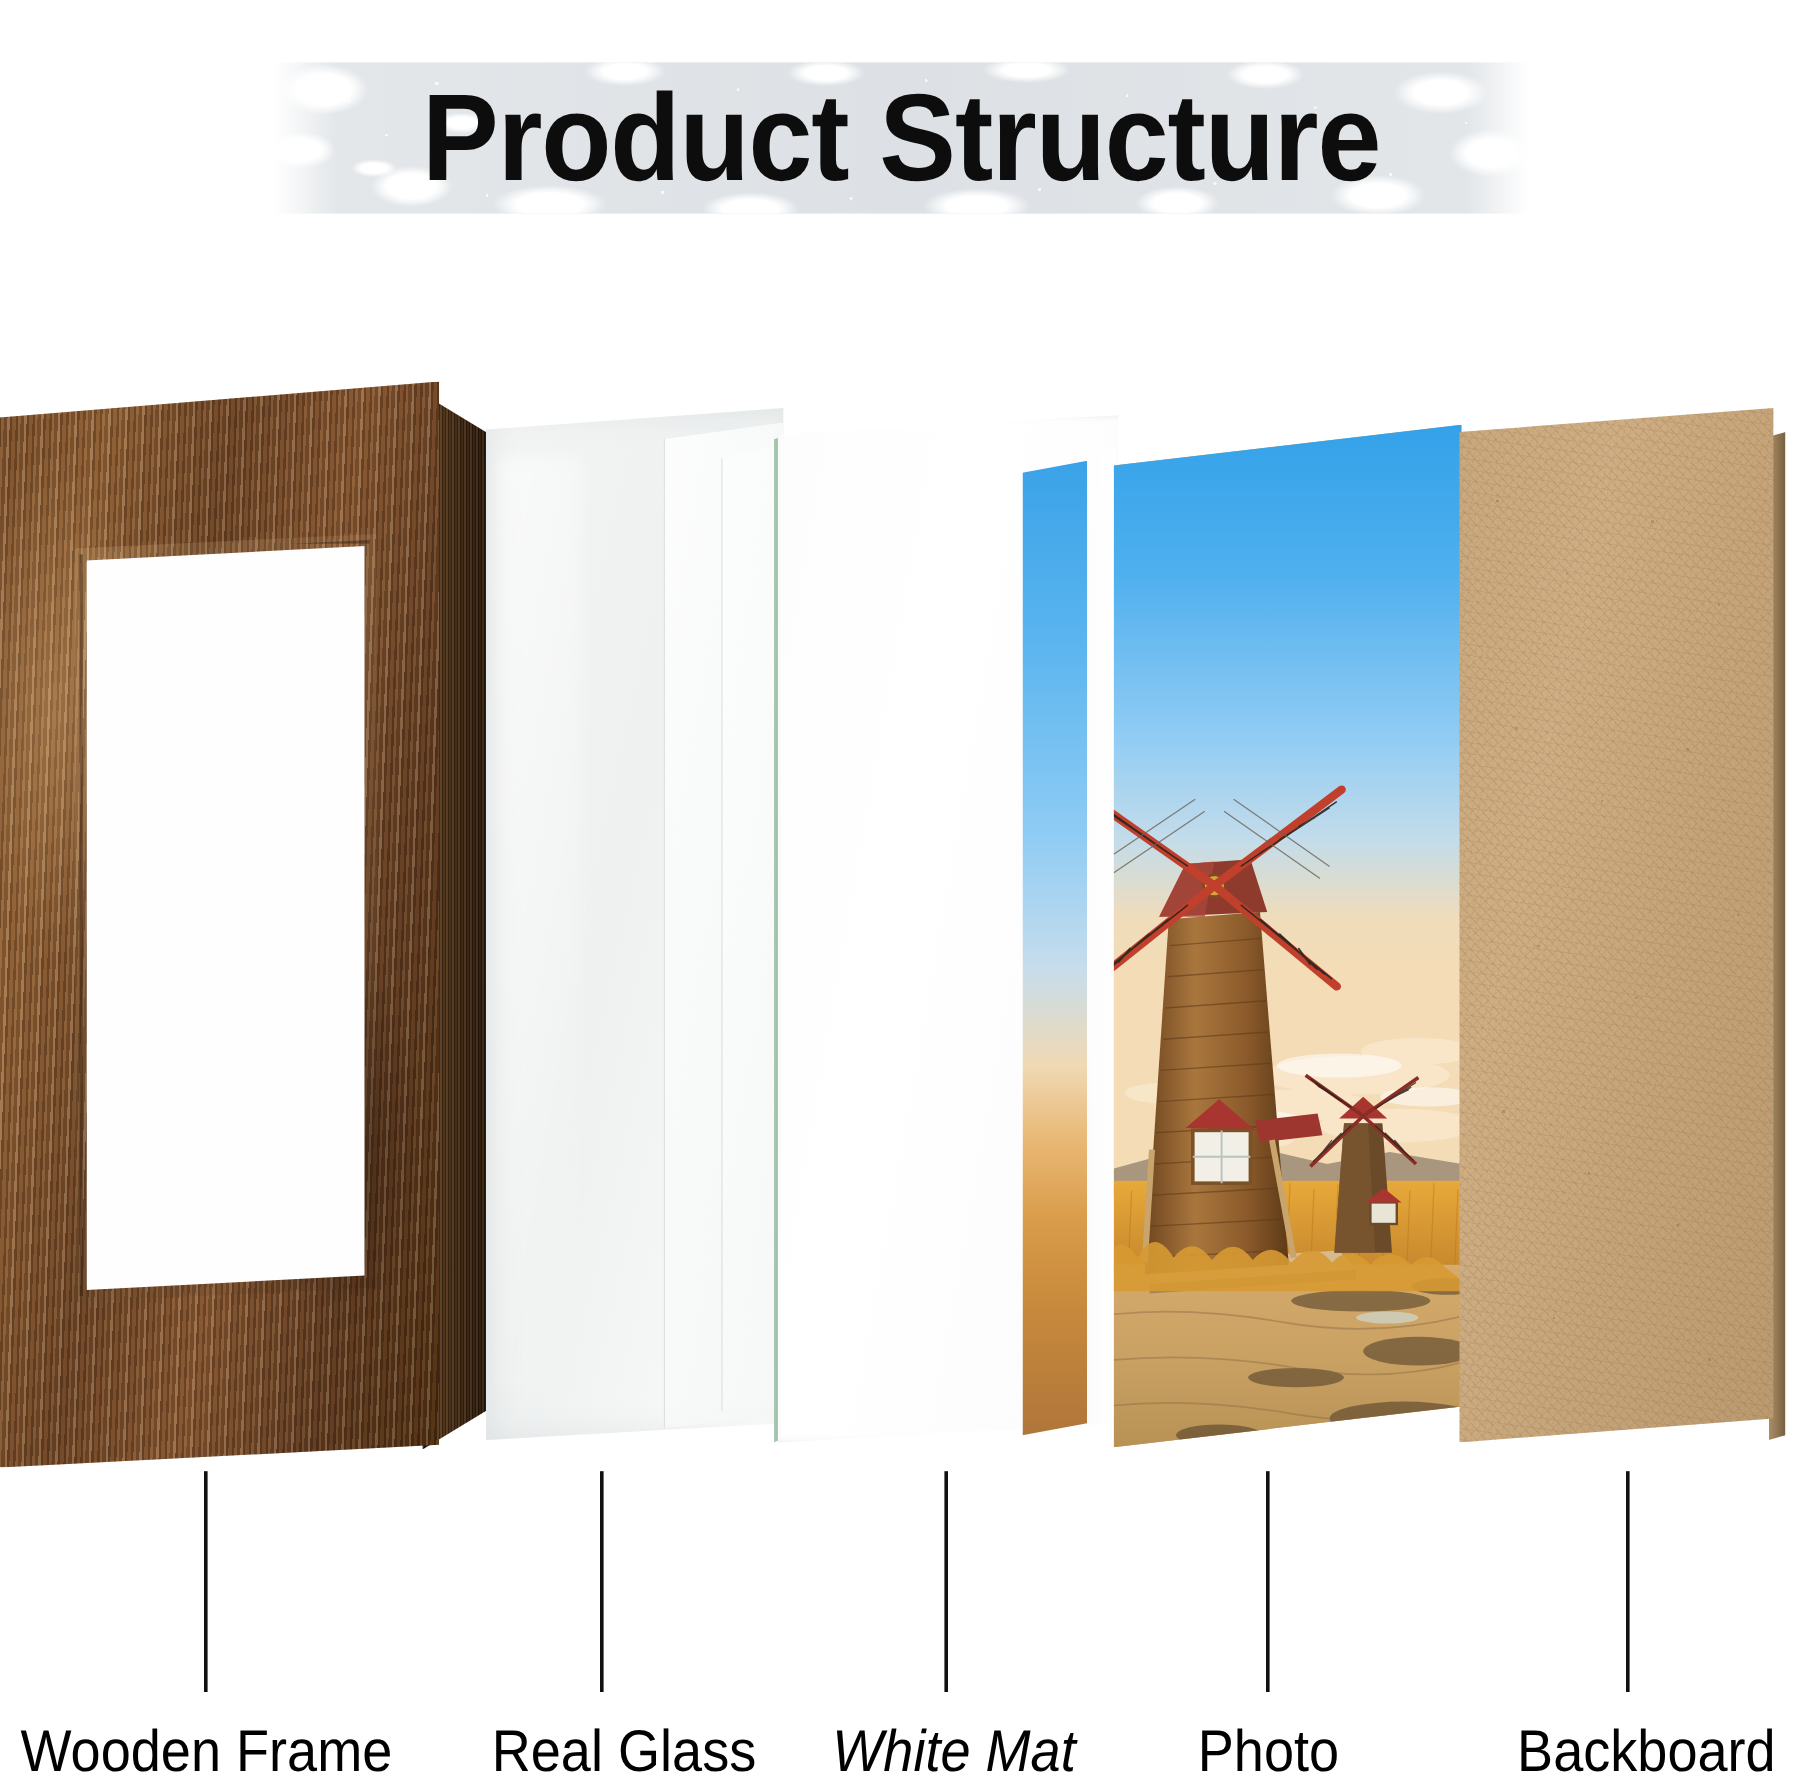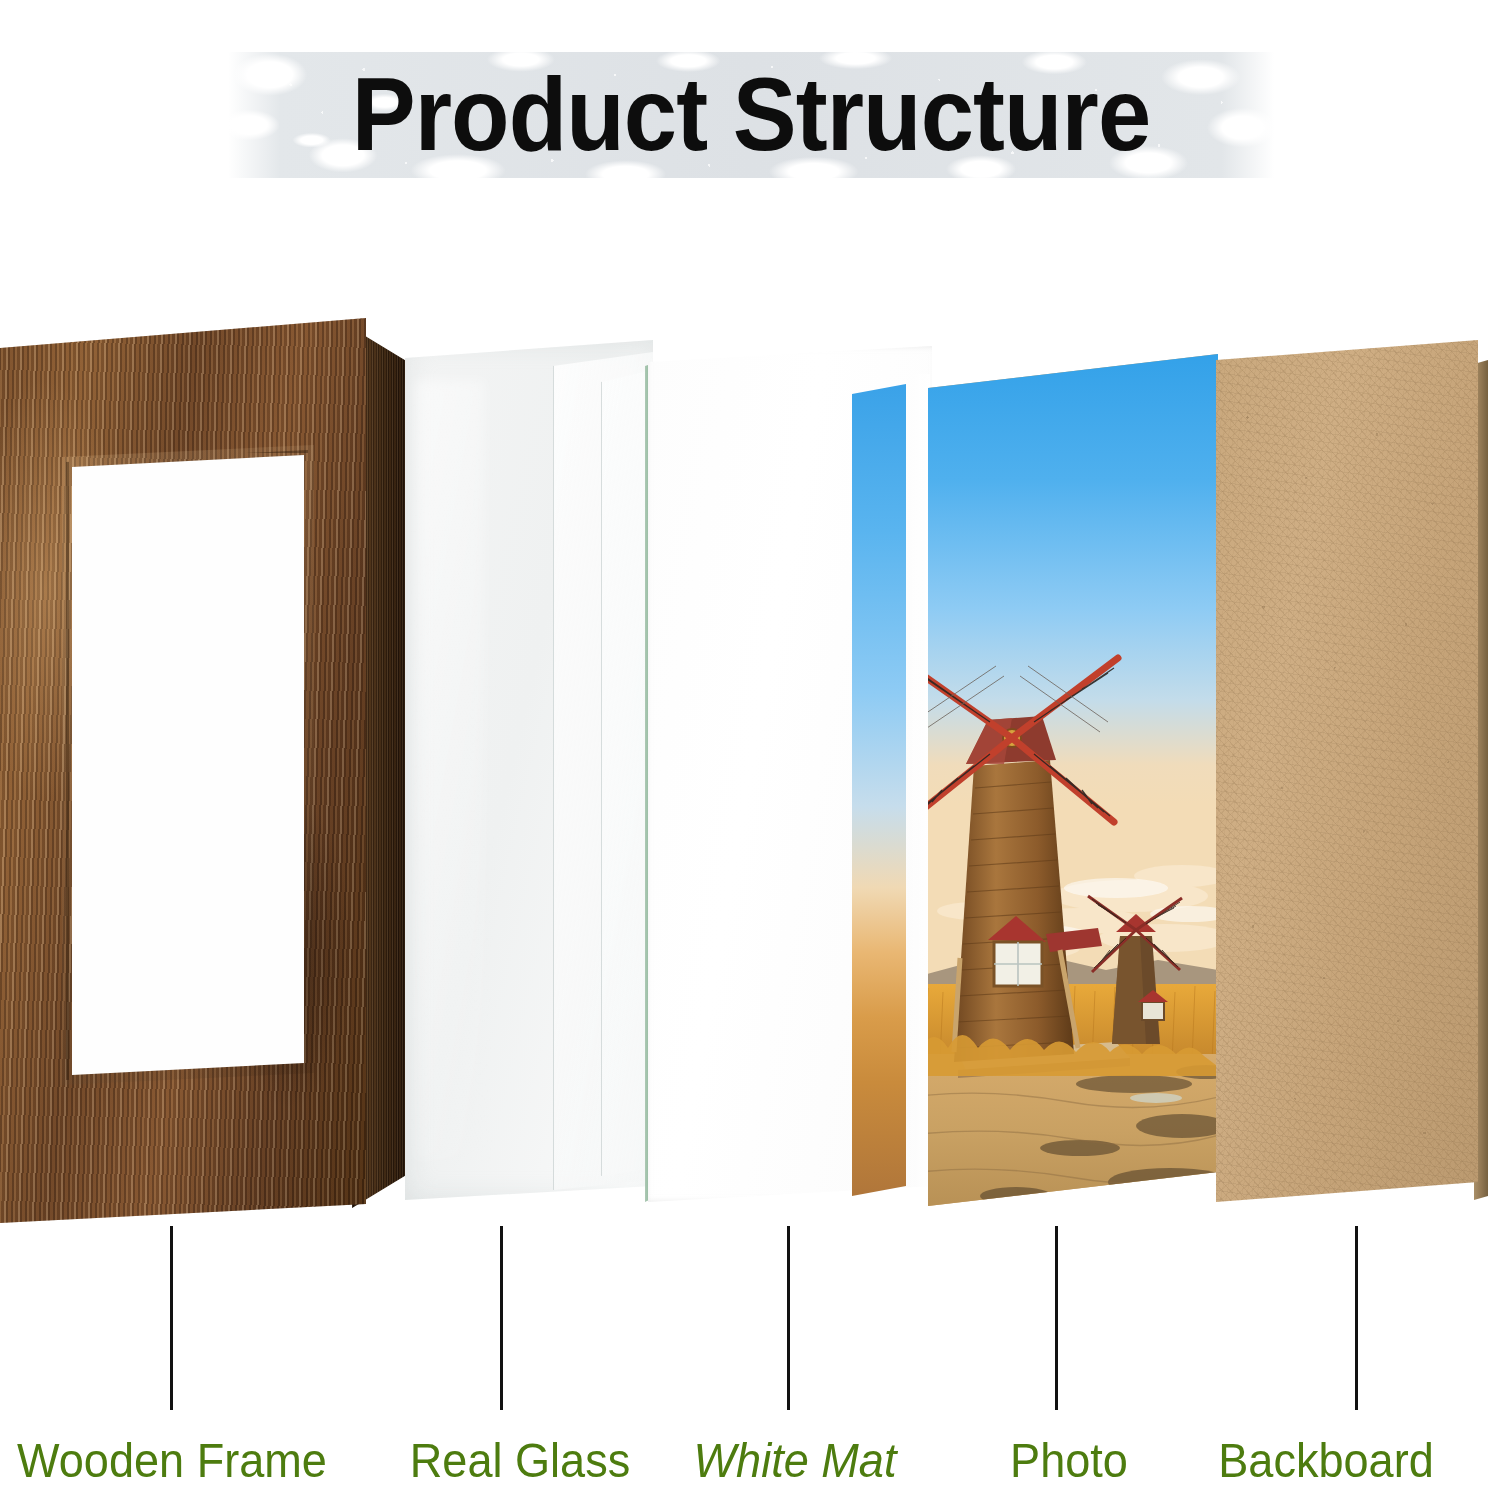--- a/index.html
+++ b/index.html
@@ -163,21 +163,21 @@
       radial-gradient(circle 2.4px at 14% 68%, rgba(110,84,52,.55) 60%, transparent 61%),
       radial-gradient(circle 1.8px at 41% 74%, rgba(98,74,46,.5) 60%, transparent 61%),
       radial-gradient(circle 2.2px at 69% 79%, rgba(110,84,52,.5) 60%, transparent 61%),
       radial-gradient(circle 1.7px at 30% 88%, rgba(98,74,46,.5) 60%, transparent 61%),
       radial-gradient(circle 2.3px at 79% 92%, rgba(110,84,52,.55) 60%, transparent 61%);}
 
   
   .leader{position:absolute;width:0;border-left:3px solid #111;height:184px;top:1226px;}
   .caption{position:absolute;top:1432px;transform:translateX(-50%);
     font-family:"Liberation Sans Narrow","Liberation Sans",sans-serif;
-    font-size:49px;color:#4d7c0f;white-space:nowrap;transform-origin:center;}
+    font-size:49px;color:#000000;white-space:nowrap;transform-origin:center;}
   .caption span{display:inline-block;transform:scaleX(.92);}
 </style>
 </head>
 <body>
 
 <div id="title-band">
   <div class="brush"></div>
   <div class="speck"></div>
   <div id="page-title">Product Structure</div>
 </div>
@@ -358,16 +358,16 @@
 </div>
 
 <div id="callouts">
     <div class="leader" style="left: 170px;"></div>
     <div class="caption" style="left: 172px;"><span>Wooden Frame</span></div>
     <div class="leader" style="left: 500px;"></div>
     <div class="caption" style="left: 520px;"><span>Real Glass</span></div>
     <div class="leader" style="left: 787px;"></div>
     <div class="caption" style="left: 795px; font-style: italic;"><span>White Mat</span></div>
     <div class="leader" style="left: 1055px;"></div>
-    <div class="caption" style="left: 1057px; margin-left: 12px;"><span>Photo</span></div>
+    <div class="caption" style="left: 1057px;"><span>Photo</span></div>
     <div class="leader" style="left: 1355px;"></div>
-    <div class="caption" style="left: 1326px;"><span>Backboard</span></div>
+    <div class="caption" style="left: 1372px;"><span>Backboard</span></div>
   </div>
 
 </body></html>

